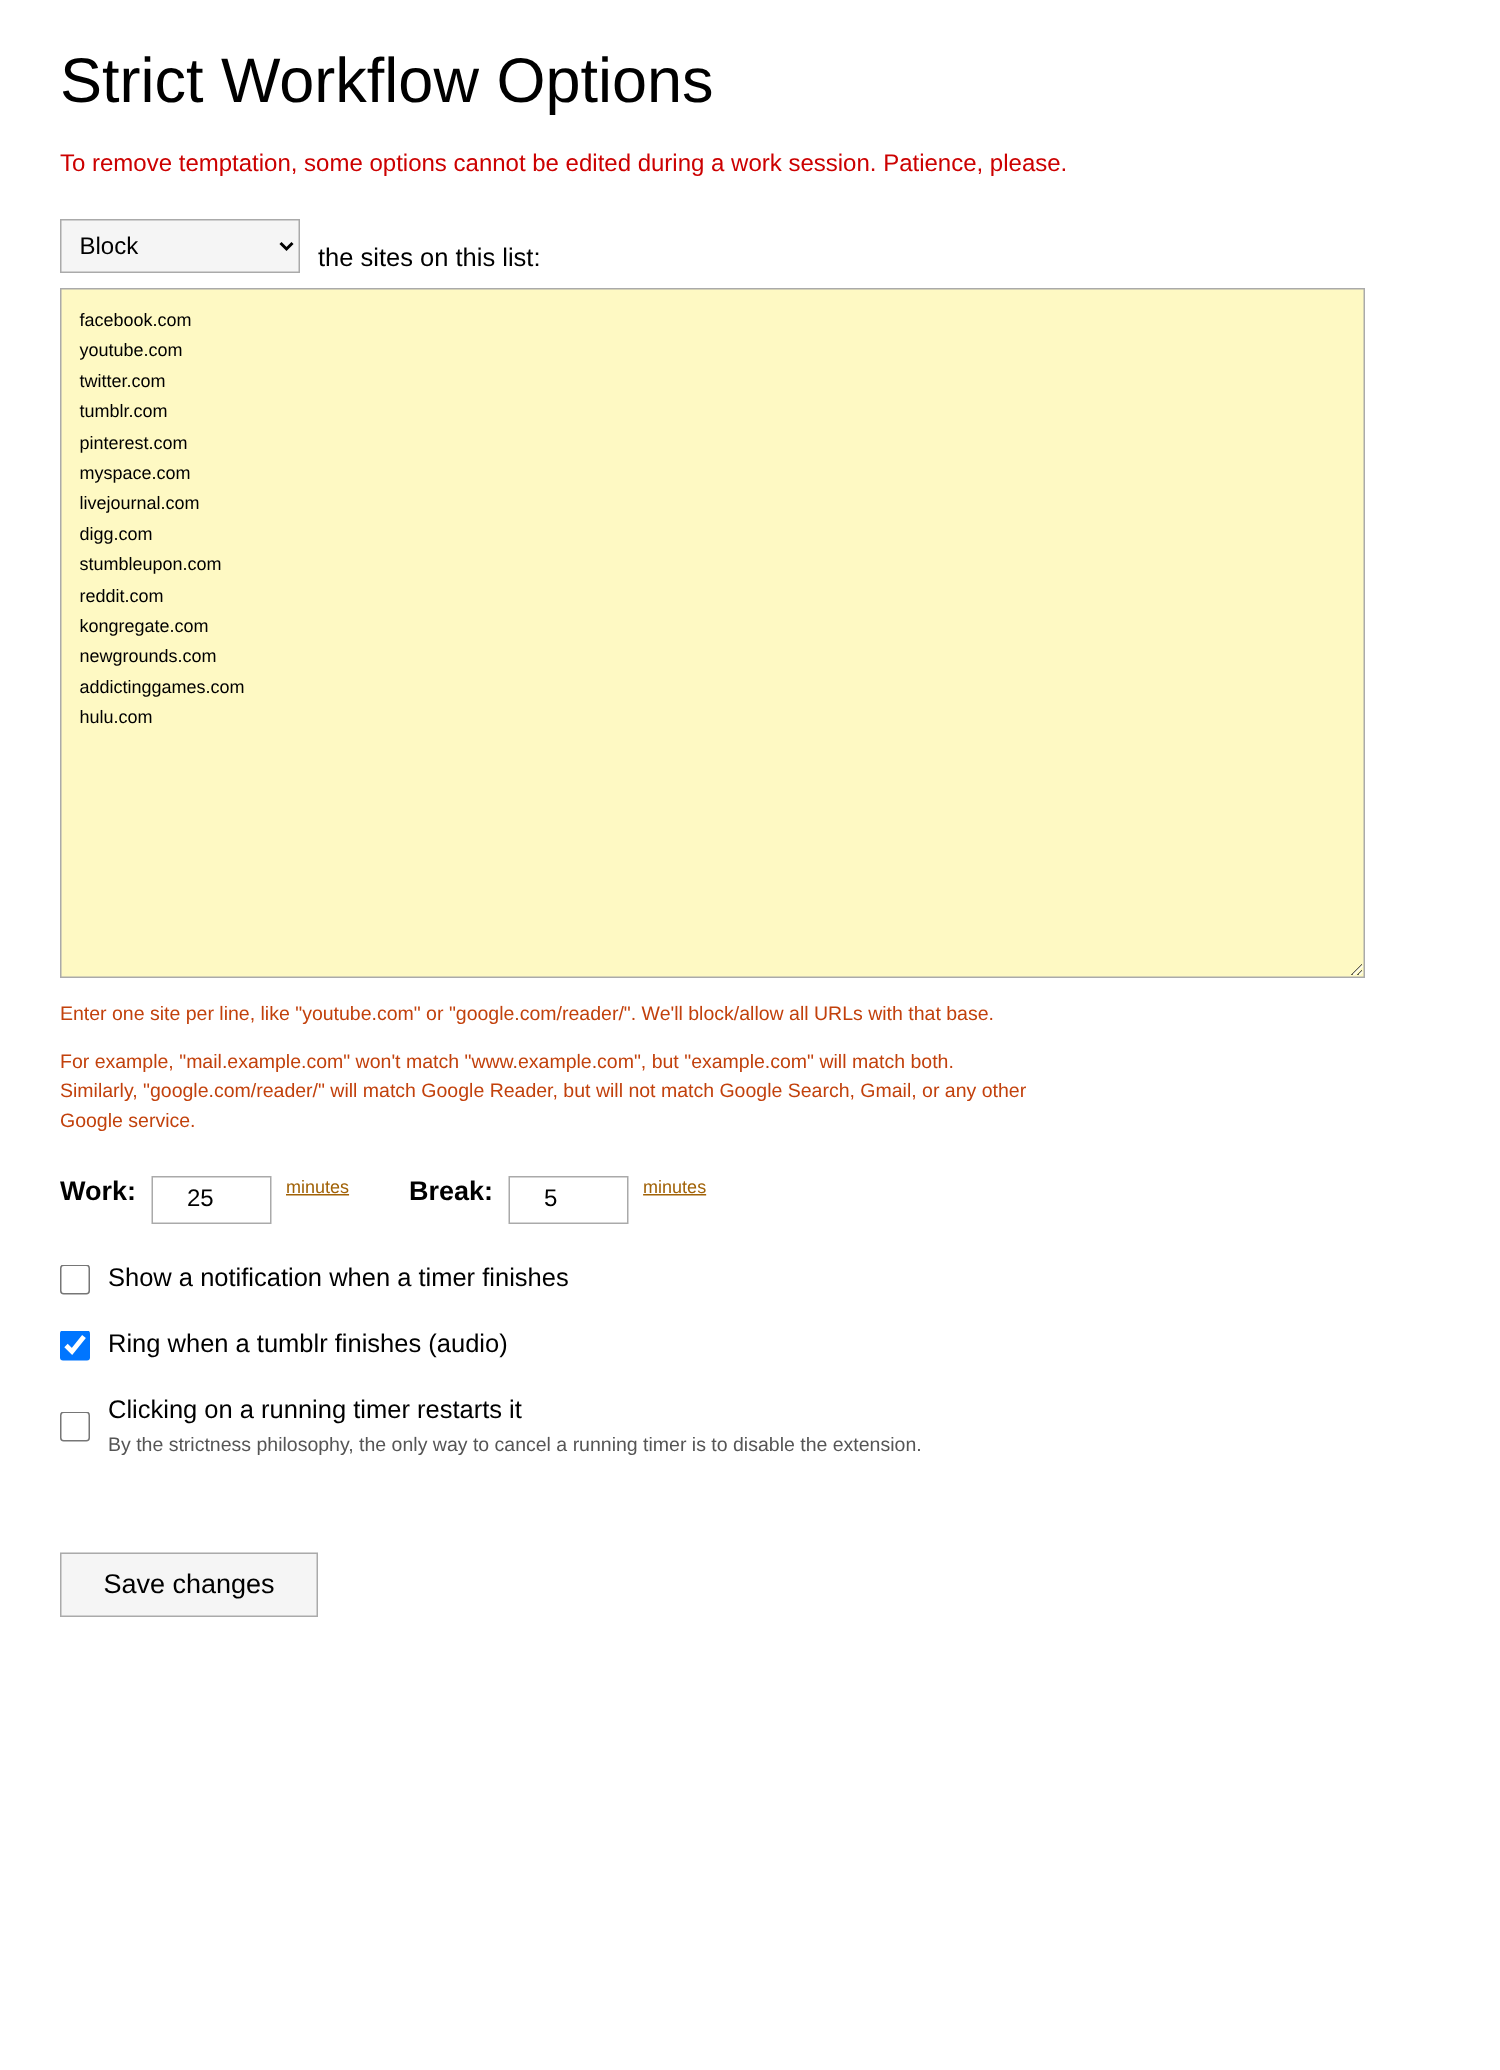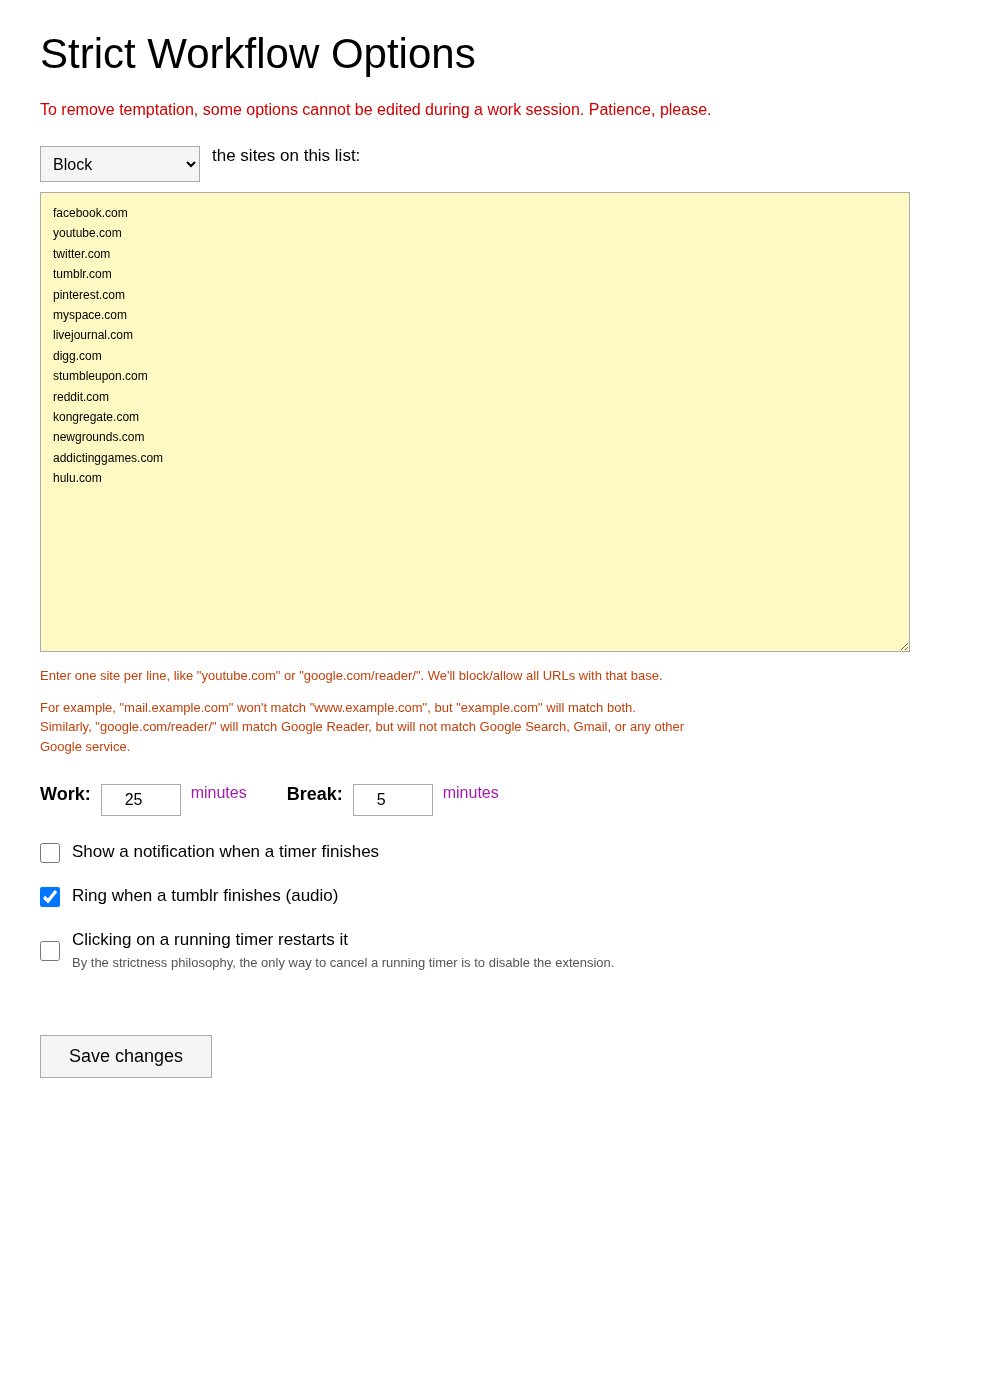--- a/index.html
+++ b/index.html
@@ -26,21 +26,21 @@
 
     .warning-text {
       color: #cc0000;
       font-size: 16px;
       margin-bottom: 24px;
       line-height: 1.5;
     }
 
     .block-row {
       display: flex;
-      align-items: flex-start;
+      align-items: flex-end;
       gap: 12px;
       margin-bottom: 10px;
     }
 
     .block-select {
       font-size: 16px;
       padding: 4px 8px;
       border: 1px solid #aaa;
       background: #f5f5f5;
       appearance: auto;
@@ -91,22 +91,23 @@
     .timer-input {
       width: 80px;
       height: 32px;
       border: 1px solid #aaa;
       font-size: 16px;
       padding: 2px 23px;
       text-align: left;
     }
 
     .timer-unit {
-      font-size: 16px;
-      color: #a21caf;
+      font-size: 12px;
+      color: #a16207;
+      text-decoration: underline;
     }
 
     .break-gap {
       margin-left: 30px;
     }
 
     .checkbox-row {
       display: flex;
       align-items: center;
       gap: 12px;

